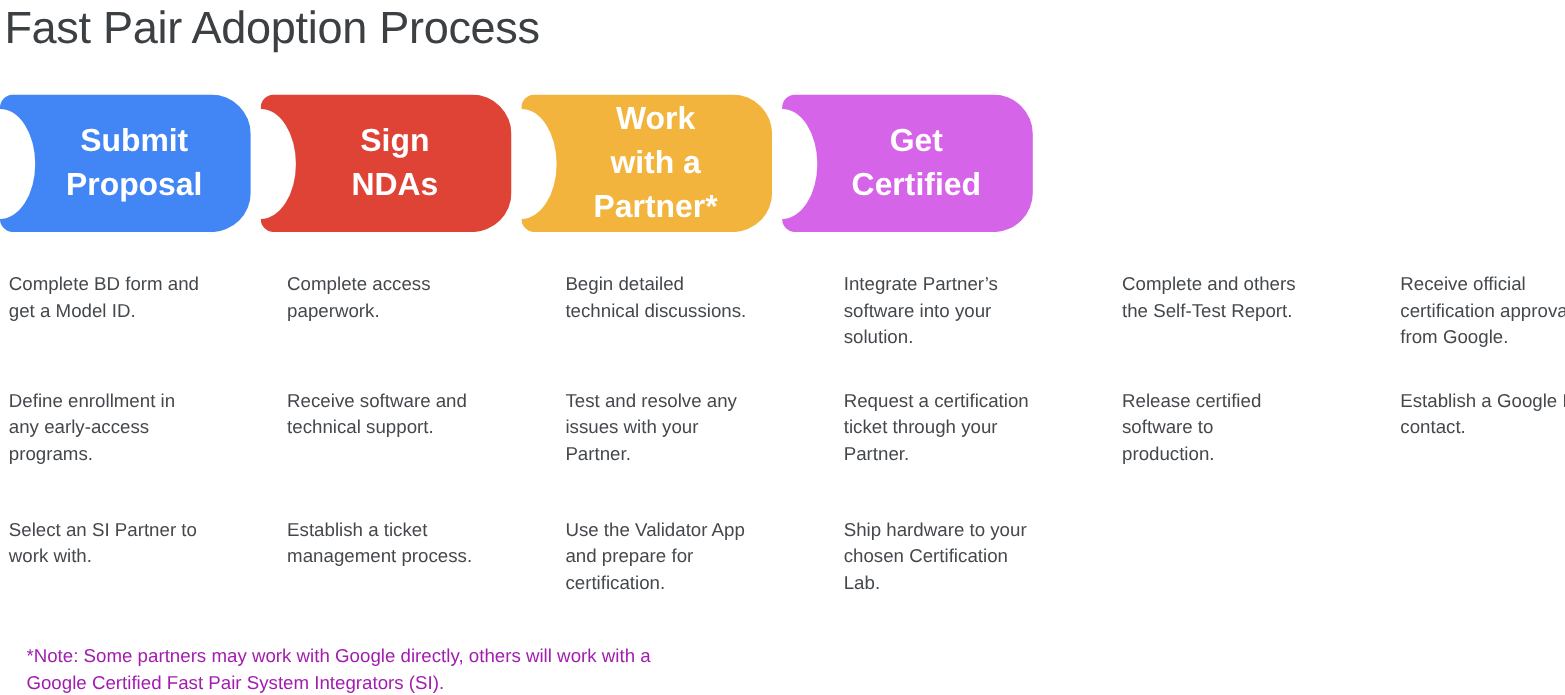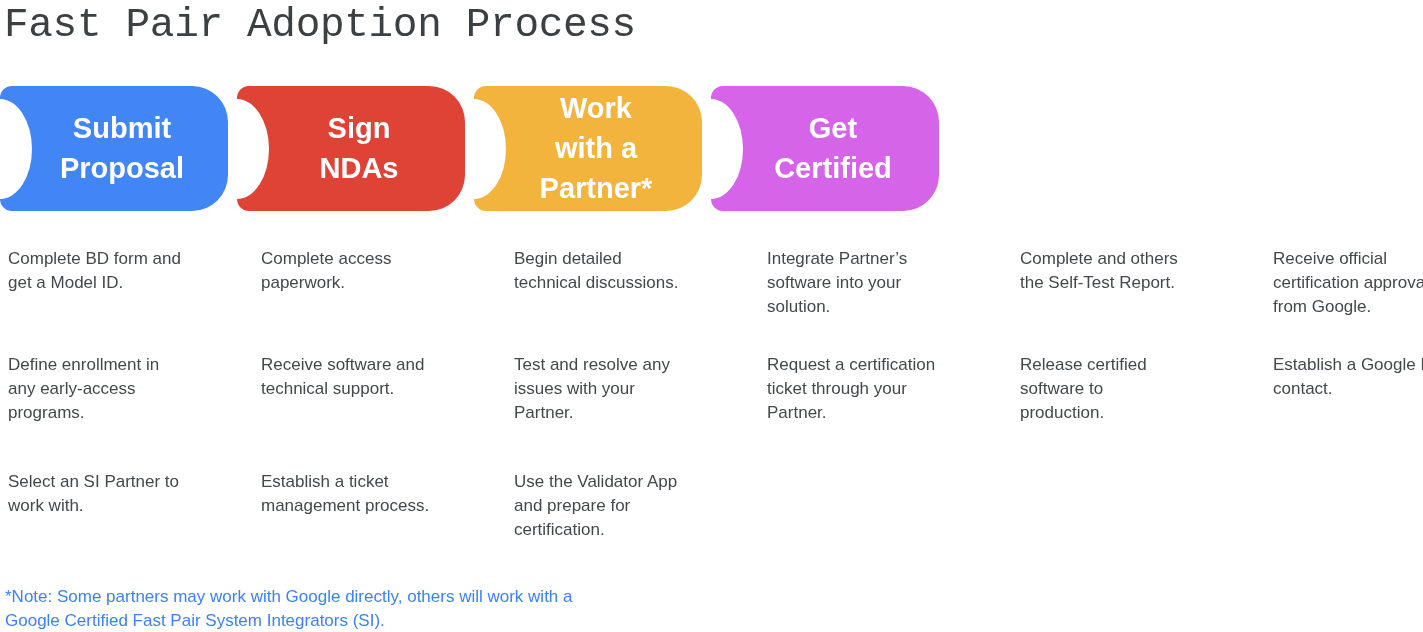--- a/index.html
+++ b/index.html
@@ -3,21 +3,21 @@
 <meta charset="utf-8">
 <style>
   html,body { margin:0; padding:0; background:#fff; }
   .page {
     position:relative; width:1423px; height:632px; background:#ffffff;
     font-family:"Liberation Sans", sans-serif; overflow:hidden; box-sizing:border-box;
   }
   .title {
     margin:0; padding:3px 0 0 4px;
     font-size:41px; line-height:1.12; font-weight:400;
-    color:#3C4043; letter-spacing:-0.3px;font-family:Liberation Mono, monospace;
+    color:#3C4043; letter-spacing:-0.3px;
   }
   .band {
     display:flex; gap:9px; margin-top:37px; height:129px;
   }
   .stage { position:relative; flex:0 0 228px; height:125px; }
   .stage svg { position:absolute; left:0; top:0; width:228px; height:125px; display:block; }
   .stage-label {
     position:absolute; inset:0; padding-left:16px;
     display:flex; align-items:center; justify-content:center;
     text-align:center; white-space:pre-line;
@@ -27,22 +27,22 @@
     display:grid; grid-template-columns:repeat(6, 228px);
     grid-template-rows:106px 117px auto; column-gap:25px;
     margin-top:32px;
   }
   .details p {
     margin:0; padding:0 8px; box-sizing:border-box;
     font-size:17px; line-height:24px; color:#44484C;
     white-space:pre-line;
   }
   .note {
-    margin:43px 0 0 0; padding:0 5px; box-sizing:border-box;
-    font-size:17px; line-height:24px; color:#3b82f6;
+    margin:43px 0 0 0; padding:0 24px; box-sizing:border-box;
+    font-size:17px; line-height:24px; color:#a21caf;
     white-space:pre-line; max-width:760px;
   }
 </style>
 </head>
 <body>
 
 <div class="page">
 
   <h1 class="title">Fast Pair Adoption Process</h1>
 
@@ -111,18 +111,21 @@
 
     <p>Establish a Google BD
 contact.</p>
     <p>Select an SI Partner to
 work with.</p>
     <p>Establish a ticket
 management process.</p>
     <p>Use the Validator App
 and prepare for
 certification.</p>
+    <p>Ship hardware to your
+chosen Certification
+Lab.</p>
   </div>
 
   <p class="note">*Note: Some partners may work with Google directly, others will work with a
 Google Certified Fast Pair System Integrators (SI).</p>
 
 </div>
 
 </body></html>

